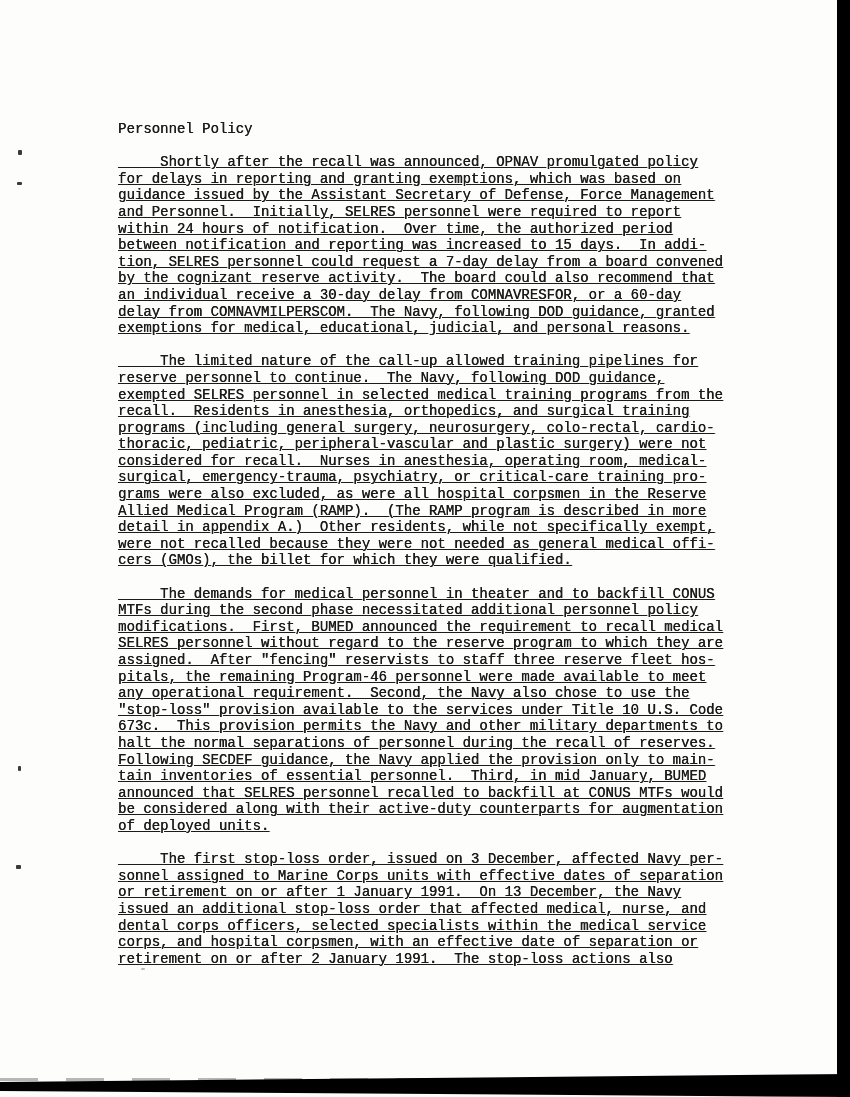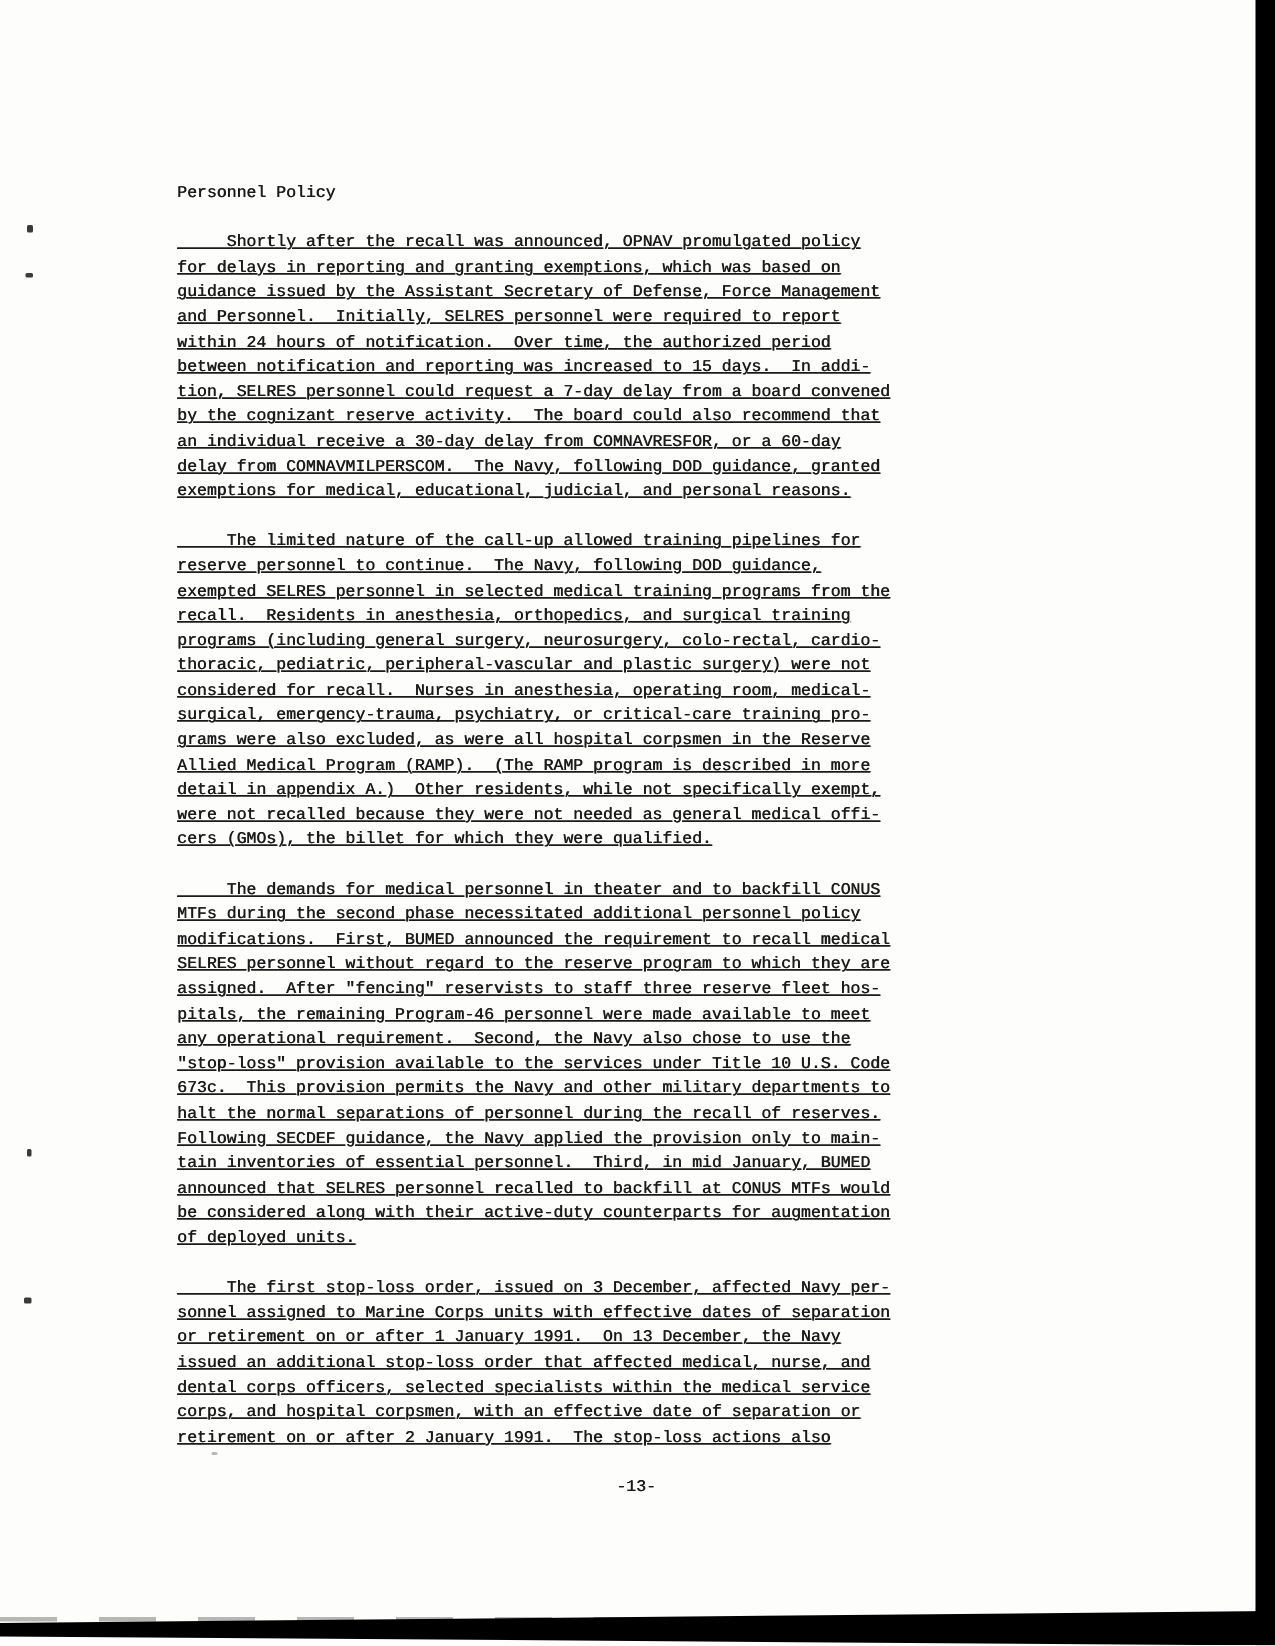--- a/index.html
+++ b/index.html
@@ -17,21 +17,21 @@
     color: #1b1b1b;
   }
   .text-column {
     position: absolute;
     left: 118px;
     top: 121px;
     width: 616px;
   }
   .doc-title, .para, .page-number {
     font-family: "Liberation Mono", "DejaVu Sans Mono", monospace;
-    font-size: 11px;
+    font-size: 14px;
     line-height: 16.6px;
     letter-spacing: 0;
     color: #1b1b1b;
     text-shadow: 0.35px 0 0 currentColor; 
   }
   .doc-title {
     margin: 0 0 16.6px 0;
     white-space: pre;
   }
   .para {
@@ -135,21 +135,20 @@
 of deployed units.</pre>
 
     <pre class="para">     The first stop-loss order, issued on 3 December, affected Navy per-
 sonnel assigned to Marine Corps units with effective dates of separation
 or retirement on or after 1 January 1991.  On 13 December, the Navy
 issued an additional stop-loss order that affected medical, nurse, and
 dental corps officers, selected specialists within the medical service
 corps, and hospital corpsmen, with an effective date of separation or
 retirement on or after 2 January 1991.  The stop-loss actions also</pre>
 
-    <div class="page-number">-13-</div>
   </div>
 
   <div class="speck speck-1"></div>
   <div class="speck speck-2"></div>
   <div class="speck speck-3"></div>
   <div class="speck speck-4"></div>
   <div class="speck speck-5"></div>
 
   <div class="scan-smear"></div>
   <div class="scan-bar-bottom"></div>

